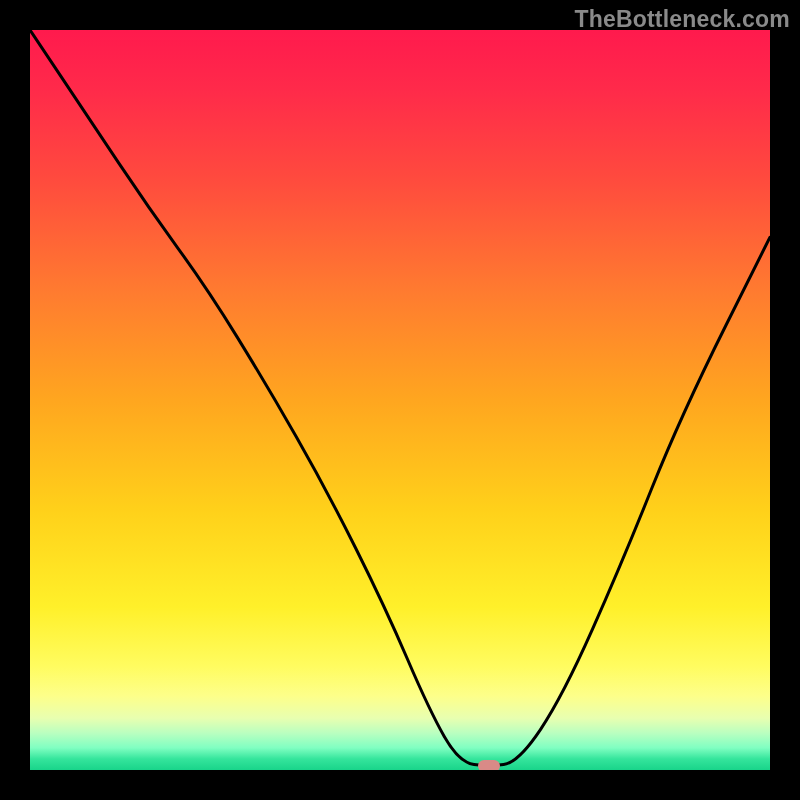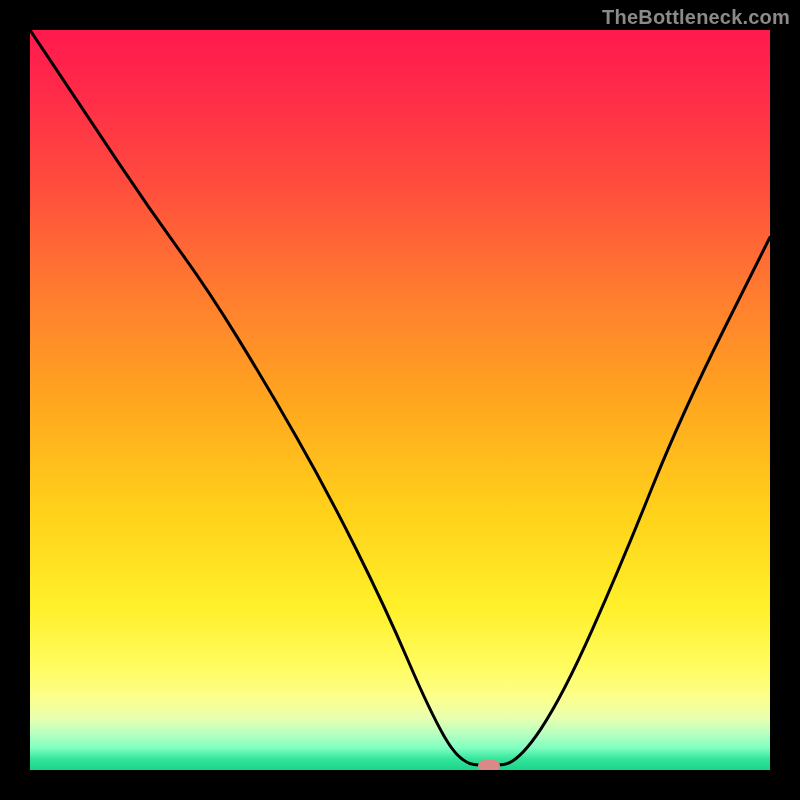--- a/index.html
+++ b/index.html
@@ -62,21 +62,21 @@
     height: 12px;
     border-radius: 6px;
     background: #d98a87;
     transform: translate(-50%, -50%);
   }
   .watermark {
     position: absolute;
     top: 6px;
     right: 10px;
     font-family: Arial, Helvetica, sans-serif;
-    font-size: 20px;
+    font-size: 23px;
     font-weight: 600;
     color: #8a8a8a;
     letter-spacing: 0.2px;
     text-align: right;
   }
 </style>
 </head>
 <body>
 
 <div class="frame">

